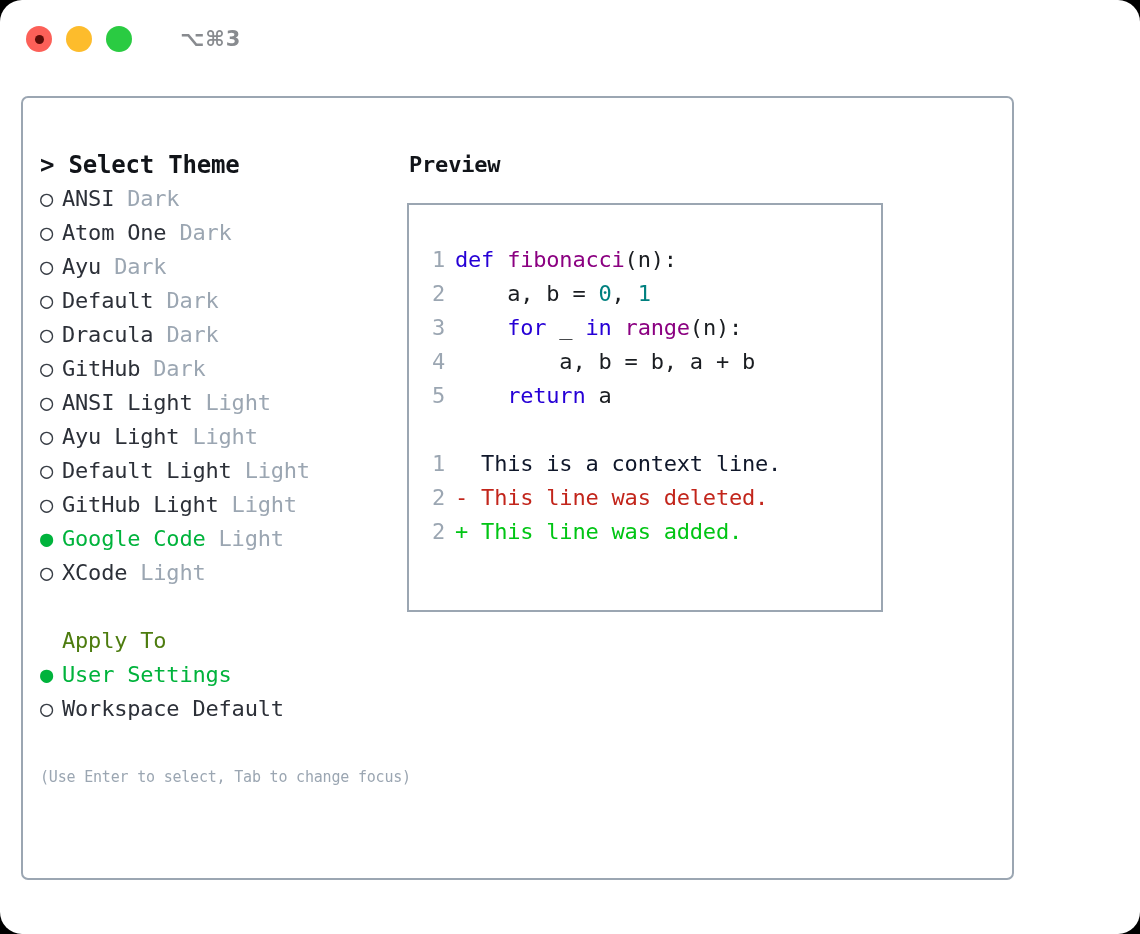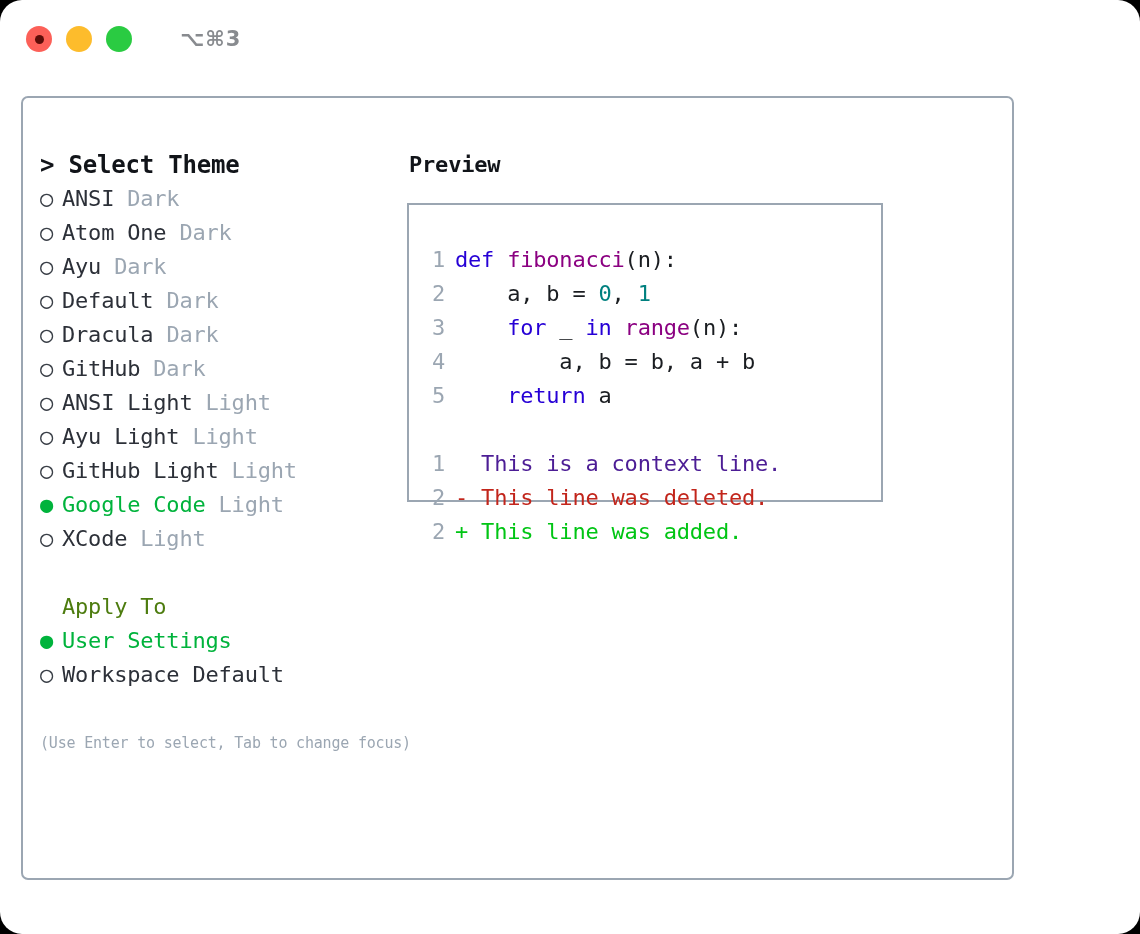--- a/index.html
+++ b/index.html
@@ -159,21 +159,21 @@
     font-size: 22px;
     font-weight: 700;
     color: #111419;
     line-height: 34px;
     margin-left: 2px;
     letter-spacing: -0.2px;
   }
   .preview-box {
     margin-top: 21px;
     width: 476px;
-    height: 299px;
+    height: 409px;
     border: 2px solid #9ba6b2;
     box-sizing: border-box;
     background: #ffffff;
     padding: 38px 0 0 0;
   }
   .code-line {
     font-size: 22px;
     line-height: 34px;
     white-space: pre;
     color: #1a1d21;
@@ -183,21 +183,21 @@
     display: inline-block;
     width: 36px;
     text-align: right;
     color: #9ba6b2;
     margin-right: 10px;
   }
   .kw      { color: #2600d6; }
   .fn      { color: #8b0081; }
   .num     { color: #00807f; }
   .plain   { color: #1a1d21; }
-  .ctx     { color: #4c1d95; }
+  .ctx     { color: #0f172a; }
   .del     { color: #c2251b; }
   .add     { color: #00c514; }
   .code-gap { height: 34px; }
 </style>
 </head>
 <body>
 
 <div class="window">
 
   <div class="titlebar">
@@ -216,20 +216,21 @@
         <div class="list-header">&gt; Select Theme</div>
         <div id="theme-rows">
             <div class="row"><span class="marker">○</span><span class="label">ANSI</span><span> </span><span class="tag">Dark</span></div>
             <div class="row"><span class="marker">○</span><span class="label">Atom One</span><span> </span><span class="tag">Dark</span></div>
             <div class="row"><span class="marker">○</span><span class="label">Ayu</span><span> </span><span class="tag">Dark</span></div>
             <div class="row"><span class="marker">○</span><span class="label">Default</span><span> </span><span class="tag">Dark</span></div>
             <div class="row"><span class="marker">○</span><span class="label">Dracula</span><span> </span><span class="tag">Dark</span></div>
             <div class="row"><span class="marker">○</span><span class="label">GitHub</span><span> </span><span class="tag">Dark</span></div>
             <div class="row"><span class="marker">○</span><span class="label">ANSI Light</span><span> </span><span class="tag">Light</span></div>
             <div class="row"><span class="marker">○</span><span class="label">Ayu Light</span><span> </span><span class="tag">Light</span></div>
+            <div class="row"><span class="marker">○</span><span class="label">Default Light</span><span> </span><span class="tag">Light</span></div>
             <div class="row"><span class="marker">○</span><span class="label">GitHub Light</span><span> </span><span class="tag">Light</span></div>
             <div class="row is-selected"><span class="marker selected">●</span><span class="label">Google Code</span><span> </span><span class="tag">Light</span></div>
             <div class="row"><span class="marker">○</span><span class="label">XCode</span><span> </span><span class="tag">Light</span></div>
           </div>
         <div class="spacer"></div>
         <div class="group-header">Apply To</div>
         <div id="apply-rows">
             <div class="row is-selected"><span class="marker selected">●</span><span class="label">User Settings</span></div>
             <div class="row"><span class="marker">○</span><span class="label">Workspace Default</span></div>
           </div>

